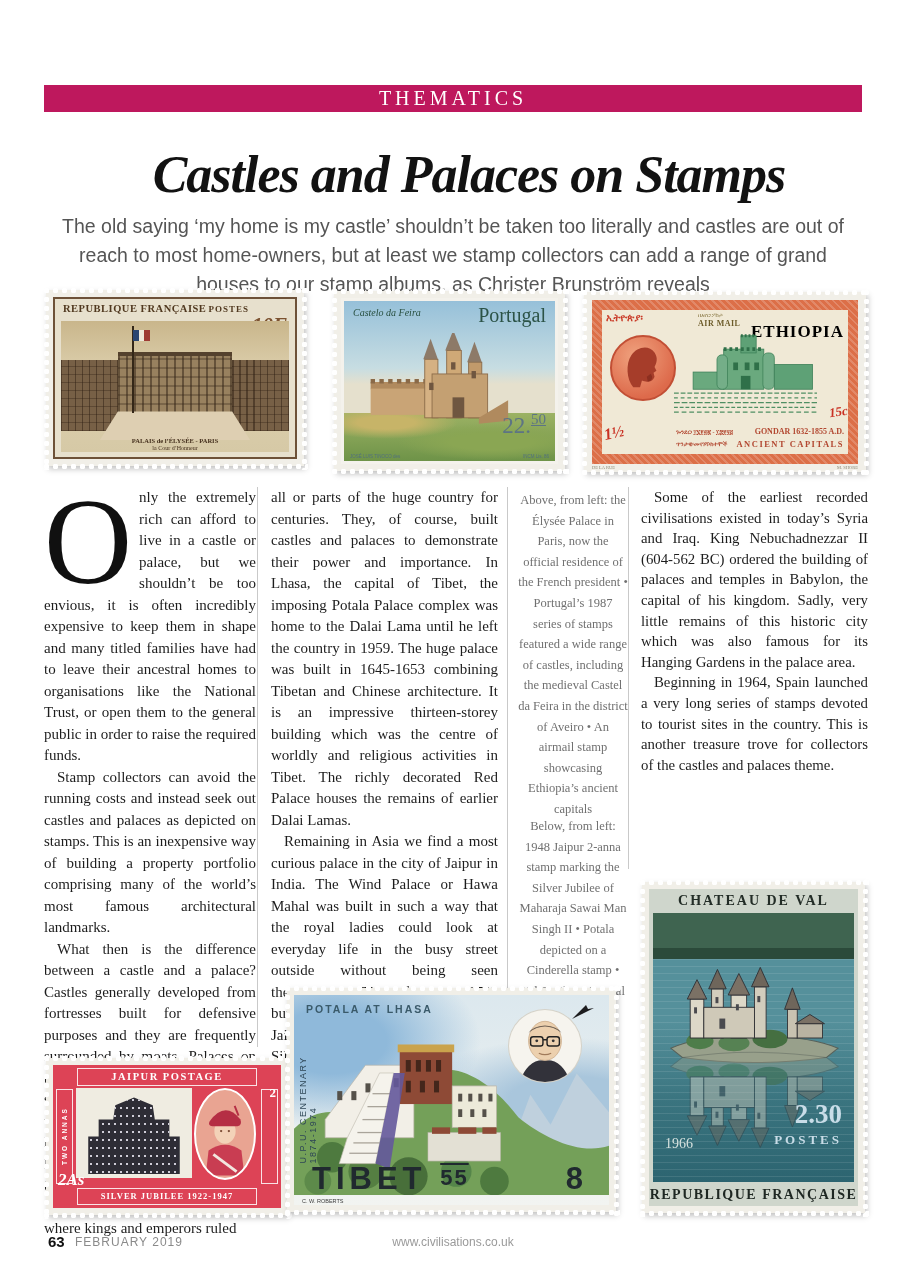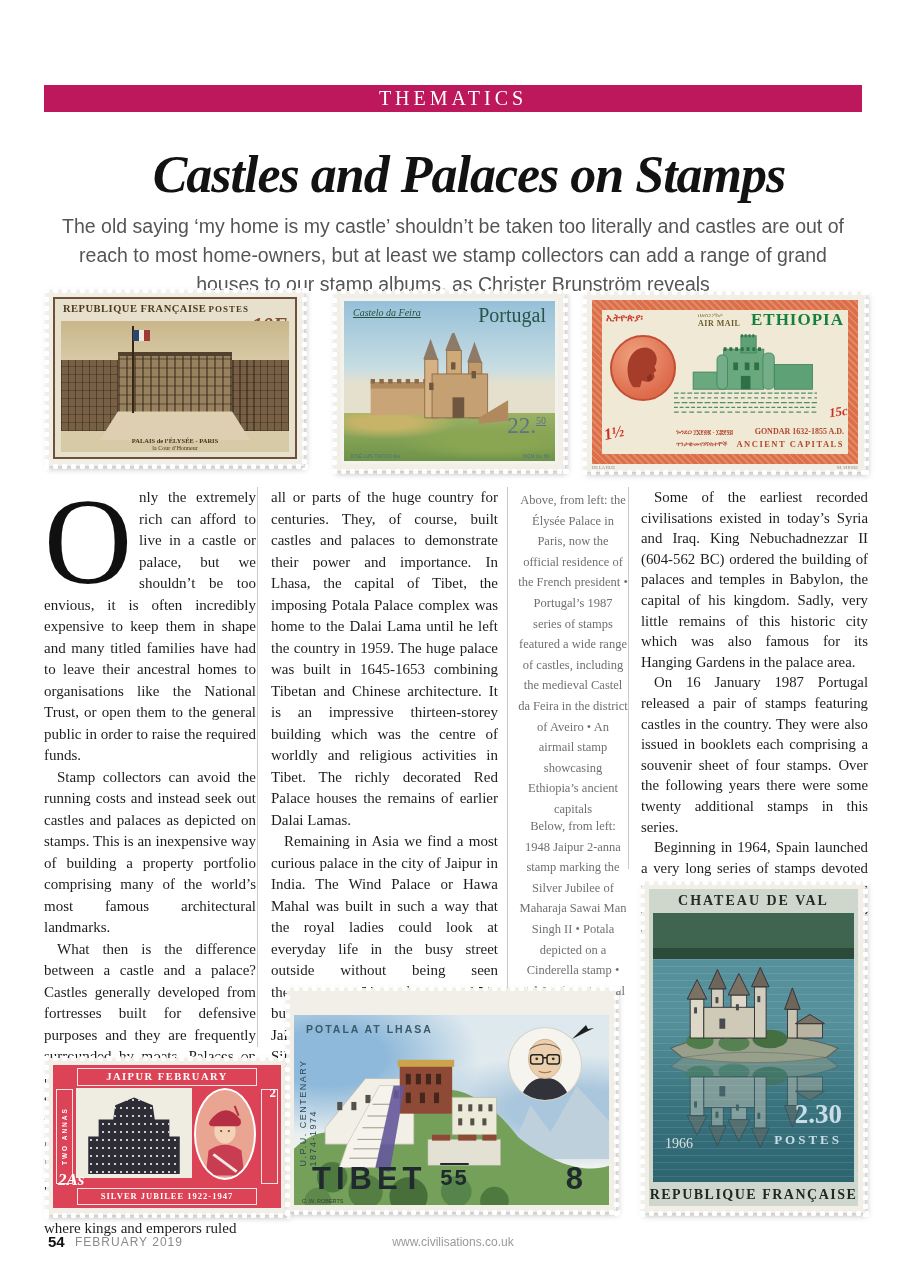--- a/index.html
+++ b/index.html
@@ -67,33 +67,33 @@
   .fr-cap1{position:absolute;left:0;right:0;bottom:8px;text-align:center;font-size:6.5px;font-weight:bold;color:#46311e;}
   .fr-cap2{position:absolute;left:0;right:0;bottom:1px;text-align:center;font-size:6px;color:#46311e;}
 
   
   .pt{background:#f4f2ec;}
   .pt-pic{position:absolute;inset:3px;background:linear-gradient(180deg,#96c0d9 0%,#c7dde2 42%,#e5e0cd 52%,#e5e0cd 60%);overflow:hidden;}
   .pt-grass{position:absolute;left:0;right:0;bottom:0;height:30%;
             background:radial-gradient(ellipse at 20% 20%,#c7b468 0 12%,transparent 30%),
                        radial-gradient(ellipse at 70% 60%,#8aa653 0 20%,transparent 45%),
                        linear-gradient(180deg,#9cb264,#6e9348);}
-  .pt-title{position:absolute;left:9px;top:6px;font-style:italic;font-size:10px;color:#274e3e;text-decoration:underline;}
+  .pt-title{position:absolute;left:9px;top:6px;font-style:italic;font-size:10px;color:#274e3e;}
   .pt-country{position:absolute;right:9px;top:3px;font-size:20px;color:#2c5347;}
   .pt-val{position:absolute;right:9px;bottom:14%;font-size:23px;color:#5d7484;}
-  .pt-val sup{font-size:10px;text-decoration:underline;}
+  .pt-val sup{font-size:15px;text-decoration:underline;}
   .pt-cl{position:absolute;left:6px;bottom:2px;font-size:4.5px;color:#51707e;font-family:"Liberation Sans",sans-serif;}
   .pt-cr{position:absolute;right:6px;bottom:2px;font-size:4.5px;color:#51707e;font-family:"Liberation Sans",sans-serif;}
   .et-frame{position:absolute;inset:1px;background:#dc6f48;
             background-image:repeating-linear-gradient(45deg,rgba(255,255,255,.18) 0 2px,transparent 2px 5px);}
   .et-in{position:absolute;inset:11px;background:#f0e9d6;}
   .et-am{position:absolute;left:4px;top:2px;font-size:10px;font-weight:bold;color:#c93b28;}
   .et-ams{position:absolute;left:96px;top:2px;font-size:5.5px;color:#7c6a33;}
   .et-air{position:absolute;left:96px;top:9px;font-size:8px;font-weight:bold;color:#6d5c2a;letter-spacing:.5px;}
-  .et-country{position:absolute;right:4px;top:0;font-size:17px;font-weight:bold;color:#15803d;letter-spacing:1px;}
+  .et-country{position:absolute;right:4px;top:12px;font-size:17px;font-weight:bold;color:#000000;letter-spacing:1px;}
   .et-circle{position:absolute;left:8px;top:25px;width:62px;height:62px;border-radius:50%;
              background:radial-gradient(circle at 38% 32%,#f0a37f,#dd6a4b 72%);border:2px solid #c24f35;}
   .et-castle{position:absolute;left:72px;right:0;top:20px;height:86px;}
   .et-b1{position:absolute;left:74px;bottom:18px;font-size:6px;color:#b24730;font-weight:bold;}
   .et-g{position:absolute;right:4px;bottom:18px;font-size:8px;color:#b24730;font-weight:bold;}
   .et-b2{position:absolute;left:74px;bottom:6px;font-size:6px;color:#b24730;font-weight:bold;}
   .et-a2{position:absolute;right:4px;bottom:5px;font-size:8.5px;color:#b24730;font-weight:bold;letter-spacing:1.5px;}
   .et-vl{position:absolute;left:2px;bottom:12px;font-size:16px;font-style:italic;font-weight:bold;color:#c93022;transform:rotate(-12deg);}
   .et-vr{position:absolute;right:0px;bottom:34px;font-size:13px;font-style:italic;font-weight:bold;color:#c93022;transform:rotate(-8deg);}
   .et-cl{position:absolute;left:1px;bottom:-5px;font-size:4.5px;color:#8d8a77;}
@@ -113,21 +113,21 @@
             clip-path:polygon(6% 100%,6% 52%,16% 52%,16% 30%,30% 30%,32% 12%,50% 2%,68% 12%,70% 30%,84% 30%,84% 52%,94% 52%,94% 100%);
             background-image:radial-gradient(circle 1.1px,#cfcdd8 1px,transparent 1.3px);background-size:6px 8px;}
   .jp-oval{position:absolute;right:25px;top:23px;width:58px;height:88px;border-radius:50%;
            border:2px solid #fff;background:#e9a492;overflow:hidden;}
   .jp-corner{position:absolute;right:5px;top:20px;color:#fff;font-size:13px;font-weight:bold;}
   .jp-val{position:absolute;left:5px;bottom:18px;color:#fff;font-size:17px;font-weight:bold;font-style:italic;}
   .jp-bt{position:absolute;left:24px;right:24px;bottom:3px;height:15px;border:1px solid rgba(255,255,255,.85);
          color:#fff;text-align:center;font-size:8.5px;font-weight:bold;letter-spacing:1px;line-height:15px;}
 
   
-  .tb{background:#e9eef0;overflow:hidden;margin-top:20px;}
+  .tb{background:#e9eef0;overflow:hidden;}
   .tb-sky{position:absolute;inset:0;
       background:radial-gradient(ellipse at 12% 22%,#8fb9da 0 14%,transparent 38%),
                  radial-gradient(ellipse at 88% 50%,#a9c6dc 0 16%,transparent 42%),
                  linear-gradient(#dce8ee,#f2f4f1);}
   .tb-mtn{position:absolute;right:0;bottom:24%;width:32%;height:42%;background:#bfd0dd;
           clip-path:polygon(0 100%,22% 32%,42% 66%,68% 8%,100% 52%,100% 100%);}
   .tb-hill{position:absolute;inset:0;}
   .tb-palace{position:absolute;left:4%;top:10%;width:64%;height:74%;}
   .tb-face{position:absolute;right:9%;top:7%;width:72px;height:72px;border-radius:50%;
            background:#f6f4ee;box-shadow:0 0 0 1px #d5d2c8;overflow:hidden;}
@@ -184,21 +184,20 @@
   <div class="col" id="col2">
     <p class="noindent">all or parts of the huge country for centuries. They, of course, built castles and palaces to demonstrate their power and importance. In Lhasa, the capital of Tibet, the imposing Potala Palace complex was home to the Dalai Lama until he left the country in 1959. The huge palace was built in 1645-1653 combining Tibetan and Chinese architecture. It is an impressive thirteen-storey building which was the centre of worldly and religious activities in Tibet. The richly decorated Red Palace houses the remains of earlier Dalai Lamas.</p>
     <p>Remaining in Asia we find a most curious palace in the city of Jaipur in India. The Wind Palace or Hawa Mahal was built in such a way that the royal ladies could look at everyday life in the busy street outside without being seen themselves. The famous 1799 building is shown here on a 1948 Jaipur 2-anna stamp marking the Silver Jubilee of Maharaja Sawai Man Singh II.</p>
   </div>
 
   <div class="caption" id="cap1">Above, from left: the Élysée Palace in Paris, now the official residence of the French president • Portugal’s 1987 series of stamps featured a wide range of castles, including the medieval Castel da Feira in the district of Aveiro • An airmail stamp showcasing Ethiopia’s ancient capitals</div>
   <div class="caption" id="cap2">Below, from left: 1948 Jaipur 2-anna stamp marking the Silver Jubilee of Maharaja Sawai Man Singh II • Potala depicted on a Cinderella stamp • Val Castle in Central France on a 1966 stamp</div>
 
   <div class="col" id="col4">
     <p>Some of the earliest recorded civilisations existed in today’s Syria and Iraq. King Nebuchadnezzar II (604-562 BC) ordered the building of palaces and temples in Babylon, the capital of his kingdom. Sadly, very little remains of this historic city which was also famous for its Hanging Gardens in the palace area.</p>
-    <p>On 16 January 1987 Portugal released a pair of stamps featuring castles in the country. They were also issued in booklets each comprising a souvenir sheet of four stamps. Over the following years there were some twenty additional stamps in this series.</p>
     <p>Beginning in 1964, Spain launched a very long series of stamps devoted to tourist sites in the country. This is another treasure trove for collectors of the castles and palaces theme.</p>
   </div>
 
   <div class="stamp" style="left:46px;top:290px;width:258px;height:176px;">
     <i class="pf t"></i>
       <i class="pf b"></i>
       <i class="pf l"></i>
       <i class="pf r"></i>
     <div class="sd fr">
       <span class="fr-country">REPUBLIQUE FRANÇAISE</span>
@@ -304,21 +303,21 @@
       <span class="et-cr">M. SHORE</span>
     </div>
   </div>
 
   <div class="stamp" style="left:46px;top:1058px;width:242px;height:157px;">
     <i class="pf t"></i>
       <i class="pf b"></i>
       <i class="pf l"></i>
       <i class="pf r"></i>
     <div class="sd jp">
-      <div class="jp-hd">JAIPUR FEBRUARY</div>
+      <div class="jp-hd">JAIPUR POSTAGE</div>
       <div class="jp-strip jp-stripL">
         <span class="jp-vtext">TWO ANNAS</span>
       </div>
       <div class="jp-strip jp-stripR"></div>
       <div class="jp-panel">
         <div class="jp-mahal"></div>
       </div>
       <div class="jp-oval">
         <svg viewBox="0 0 60 86" width="100%" height="100%">
           <path d="M10,86 L13,60 Q30,48 47,60 L50,86 Z" fill="#c93d52"></path>
@@ -457,18 +456,18 @@
         </svg>
         <span class="vl-val">2.30</span>
         <span class="vl-postes">POSTES</span>
         <span class="vl-year">1966</span>
       </div>
       <span class="vl-country">REPUBLIQUE FRANÇAISE</span>
     </div>
   </div>
 
   <div class="footer">
-    <span class="pageno">54</span>
+    <span class="pageno">63</span>
     <span class="issue">FEBRUARY 2019</span>
     <span class="website">www.civilisations.co.uk</span>
   </div>
 
 </div>
 
 </body></html>

